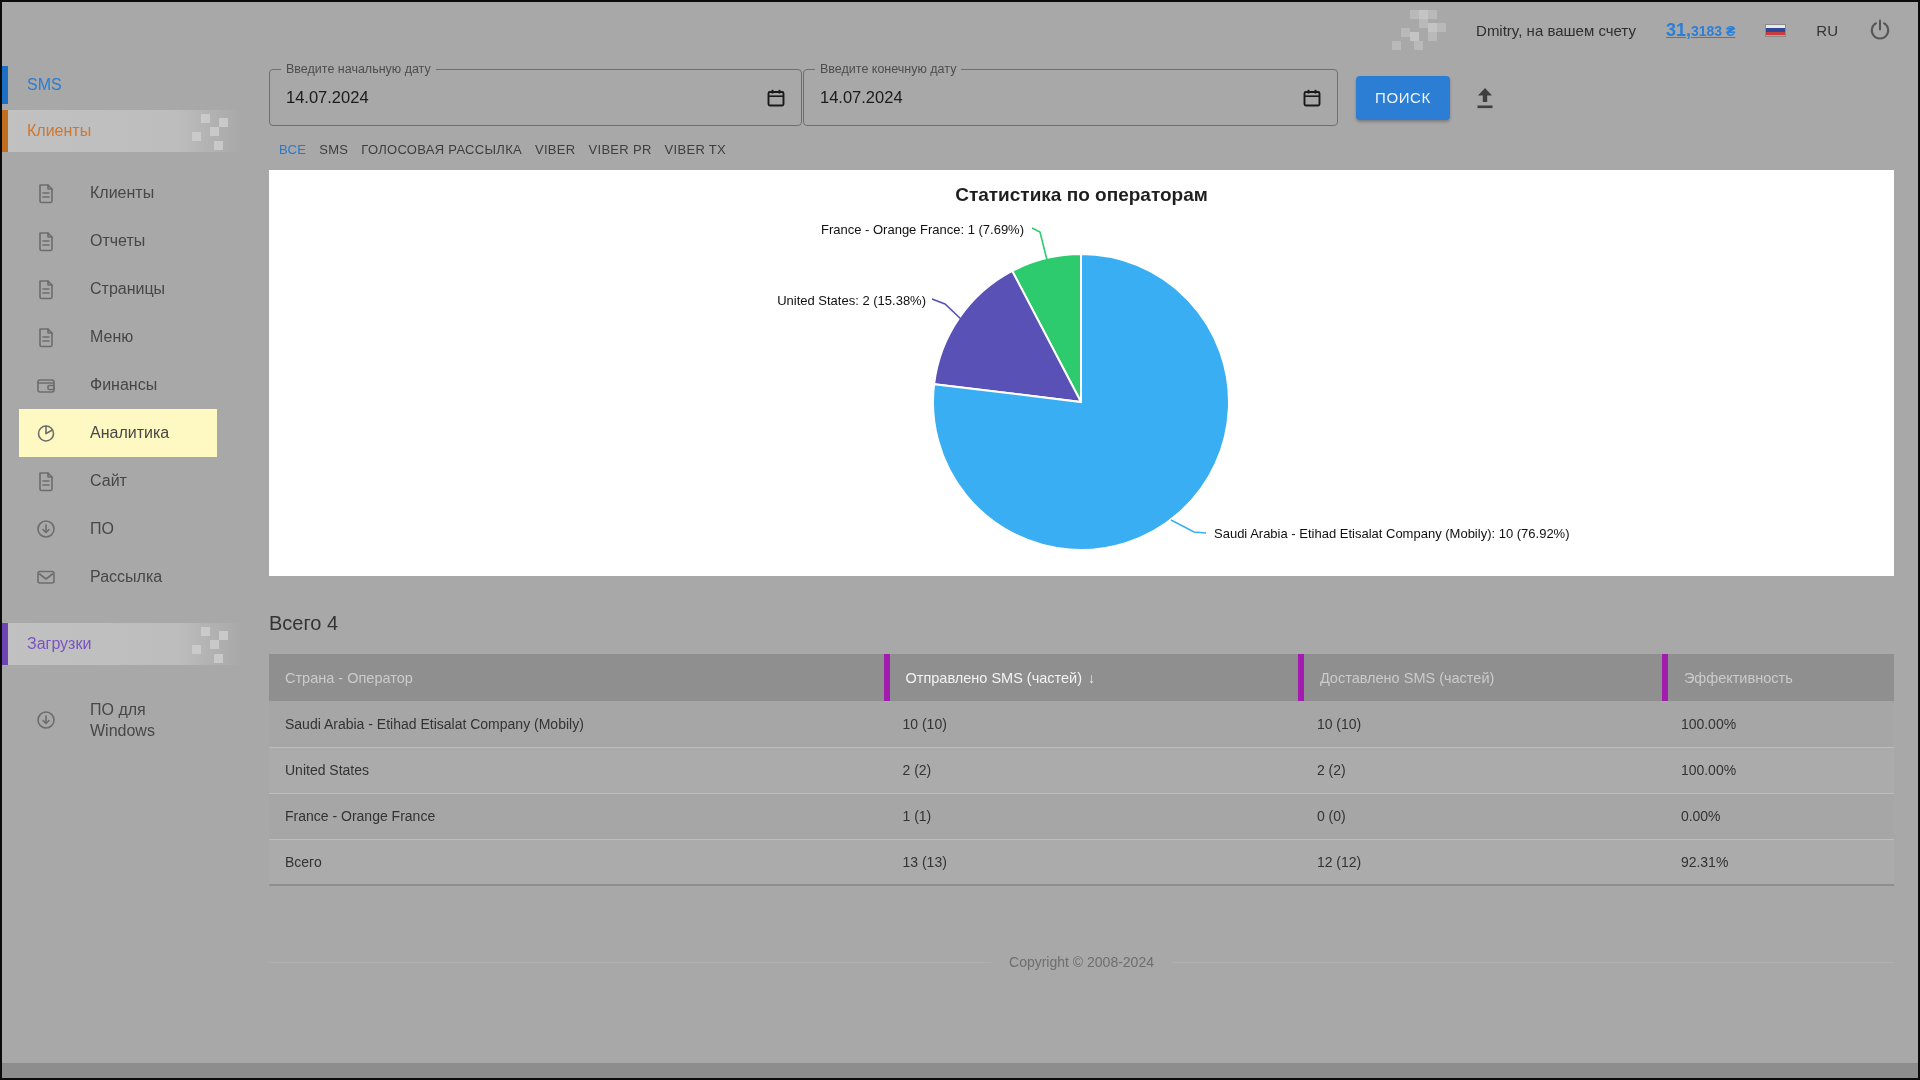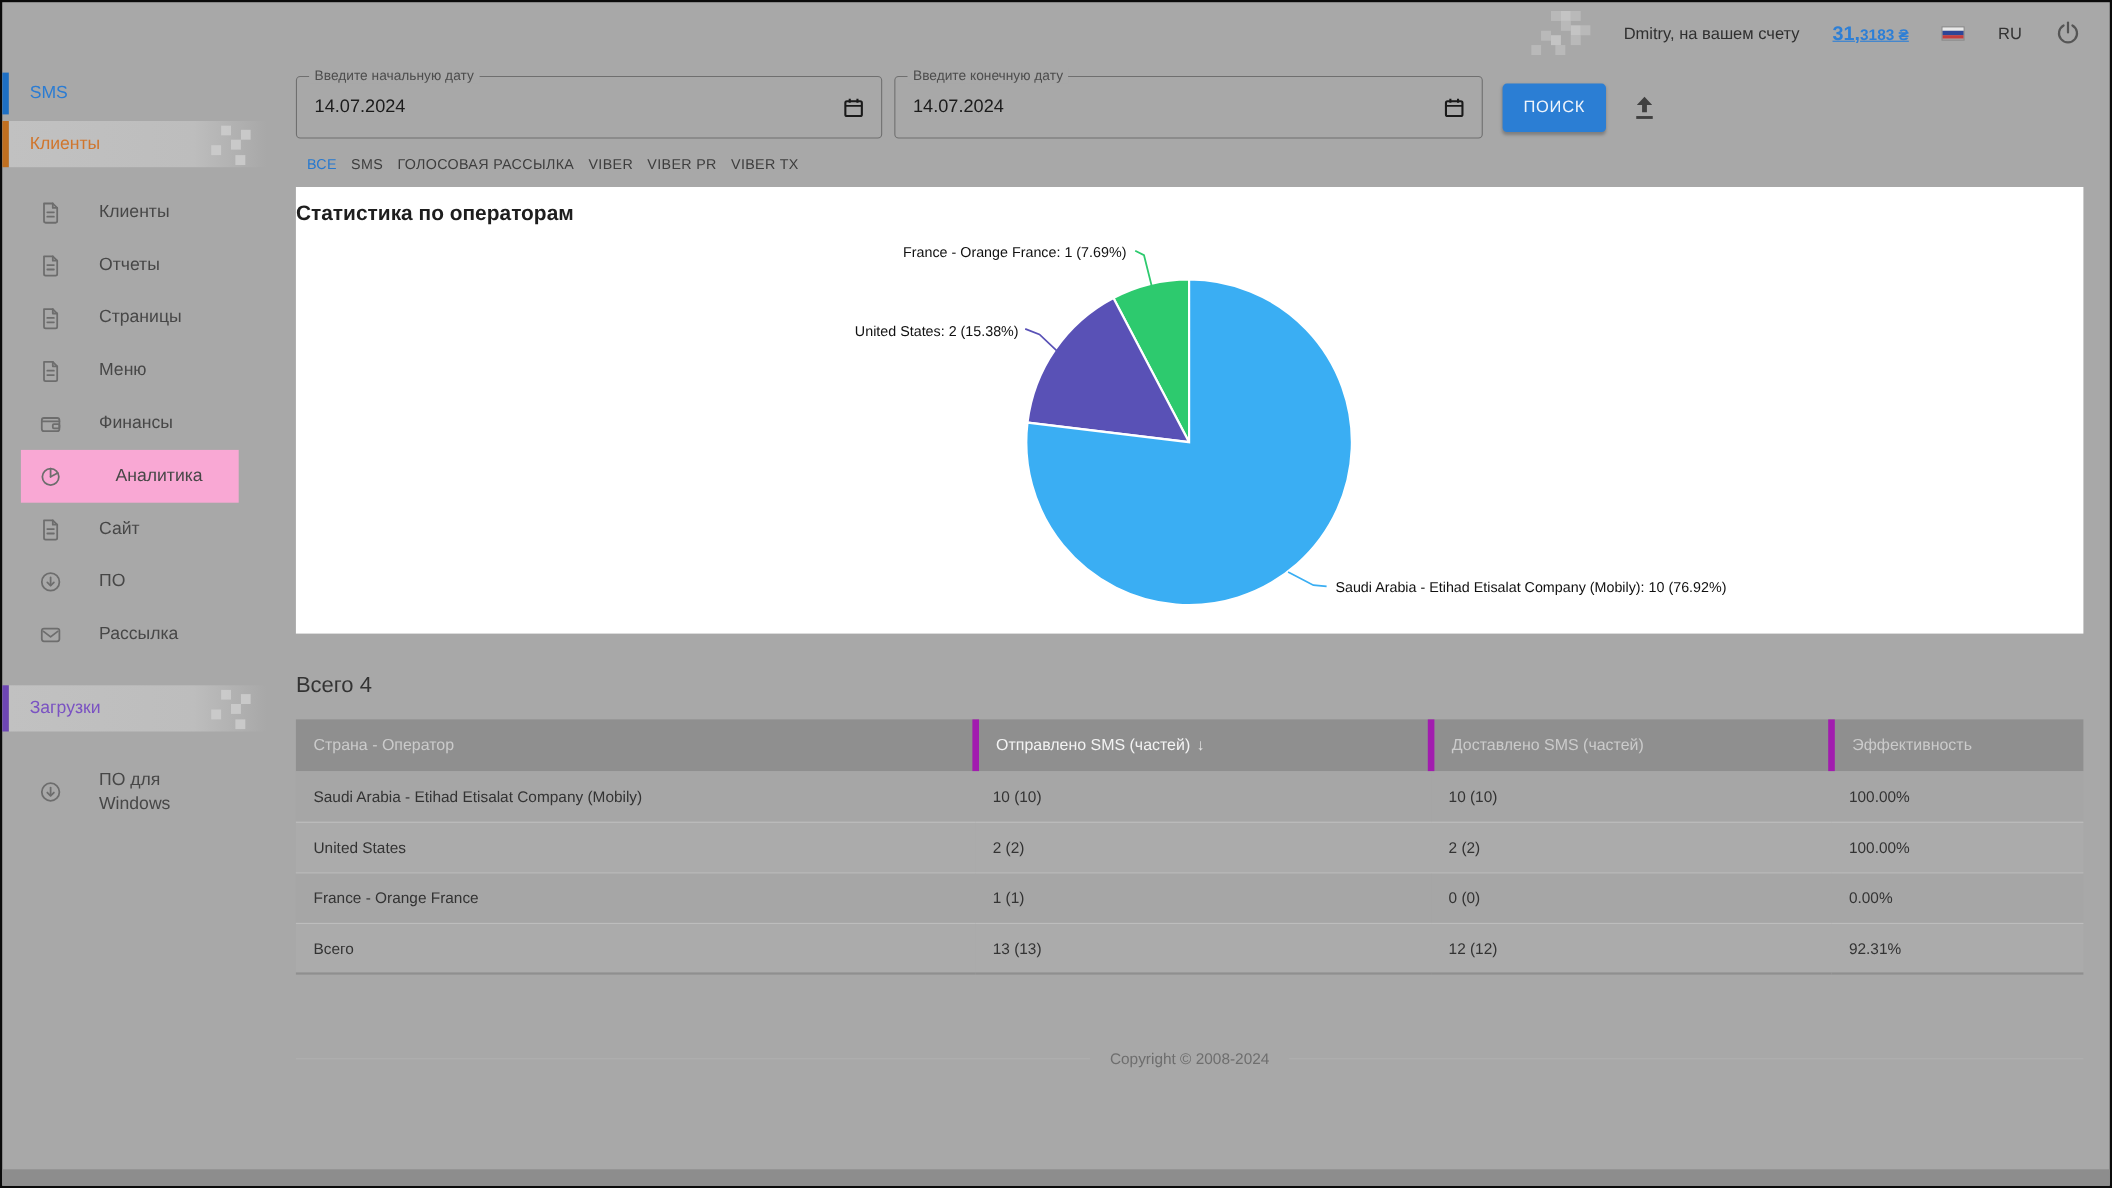--- a/index.html
+++ b/index.html
@@ -42,41 +42,41 @@
     height: 42px; border-left-color: #6d46b4; color: #7a52c2;
     background: linear-gradient(90deg, #c1c1c1 0%, #bdbdbd 72%, rgba(189,189,189,0) 100%);
     width: 240px; margin-top: 22px;
   }
   .side-section .checker { position: absolute; right: 14px; top: 4px; }
   .side-items { margin-top: 17px; margin-left: 17px; width: 198px; }
   .side-item {
     height: 48px; display: flex; align-items: center; padding-left: 16px;
     color: #474747; font-size: 16px; cursor: pointer;
   }
-  .side-item.selected { background: #f9a8d4; gap: 15px; }
+  .side-item.selected { background: #fef9c3; }
   .side-item .ico { width: 22px; height: 22px; margin-right: 33px; flex: 0 0 auto; }
   .side-item .ico svg { stroke: #6d6d6d; fill: none; stroke-width: 1.6; stroke-linecap: round; stroke-linejoin: round; }
   .side-item.two-line { height: 58px; margin-top: 26px; }
   .side-item .lbl2 { line-height: 21px; }
   
   .main { position: absolute; left: 267px; top: 56px; width: 1625px; }
   .tabs { margin-top: 34px; height: 50px; display: flex; align-items: stretch; border-bottom: 1px solid #b2b2b2; padding-left: 3px; }
   .tab {
     display: flex; align-items: center; padding: 0 13px; font-size: 14px; letter-spacing: .4px;
     color: #4d4d4d; cursor: pointer; border-bottom: 3px solid transparent; font-weight: 500;
   }
   .tab.active { color: #2879cf; border-bottom-color: #2879cf; }
   
   .date-row { margin-top: 11px; height: 57px; display: flex; align-items: center; }
   .field {
     position: relative; height: 57px; border: 1px solid #6f6f6f; border-radius: 4px;
     display: flex; align-items: center; padding: 0 14px 0 16px; cursor: text;
   }
   .field.f1 { width: 533px; }
-  .field.f2 { width: 535px; margin-left: 11px; }
+  .field.f2 { width: 535px; margin-left: 1px; }
   .field .f-label {
     position: absolute; top: -8px; left: 11px; background: #a8a8a8; padding: 0 5px;
     font-size: 12.5px; color: #4d4d4d; white-space: nowrap;
   }
   .field input {
     border: none; outline: none; background: transparent; flex: 1;
     font-family: "Liberation Sans", sans-serif; font-size: 16.5px; color: #1b1b1b;
   }
   .cal-ico { width: 22px; height: 22px; cursor: pointer; flex: 0 0 auto; }
   .search-btn {
@@ -85,21 +85,21 @@
     font-size: 15px; letter-spacing: .6px; cursor: pointer;
     box-shadow: 0 2px 3px rgba(0,0,0,.25);
   }
   .export-btn { margin-left: 22px; width: 26px; height: 26px; cursor: pointer; background: none; border: none; padding: 0; }
   
   .type-row { margin-top: 11px; height: 25px; display: flex; align-items: center; gap: 13px; padding-left: 10px; }
   .type-link { font-size: 13px; letter-spacing: .3px; color: #3e3e3e; cursor: pointer; }
   .type-link.active { color: #2879cf; }
   
   .chart-panel { position: relative; margin-top: 8px; width: 1625px; height: 406px; background: #ffffff; }
-  .chart-title { position: absolute; top: 14px; left: 0; right: 0; text-align: left; font-size: 19px; font-weight: bold; color: #1e1e1e; }
+  .chart-title { position: absolute; top: 14px; left: 0; right: 0; text-align: center; font-size: 19px; font-weight: bold; color: #1e1e1e; }
   .chart-panel svg.pie { position: absolute; left: 0; top: 0; }
   .callout { position: absolute; font-size: 13px; font-weight: normal; color: #111; white-space: nowrap; }
   .callout.saudi { left: 945px; top: 356px; }
   .callout.us { right: 968px; top: 123px; }
   .callout.france { right: 870px; top: 52px; }
   
   .total-label { margin-top: 36px; font-size: 20px; color: #333; }
   table.ops { margin-top: 19px; width: 1625px; border-collapse: collapse; table-layout: fixed; }
   table.ops th {
     background: #8f8f8f; height: 47px; text-align: left; font-weight: normal;

